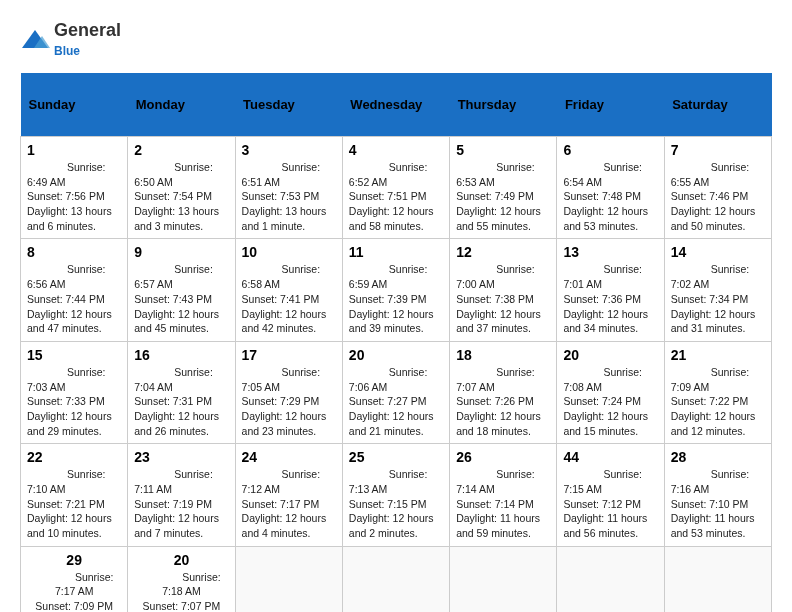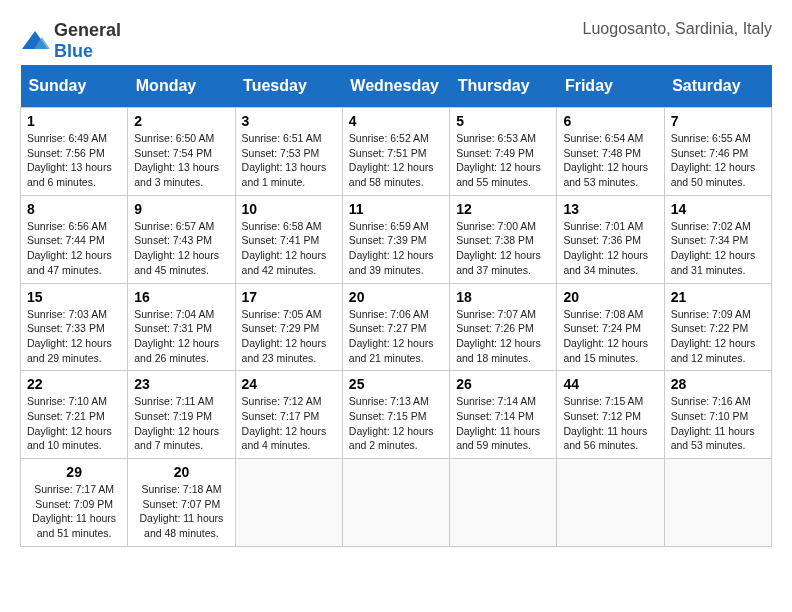--- a/index.html
+++ b/index.html
@@ -7,21 +7,21 @@
       font-family: Arial, sans-serif;
       background: #fff;
       width: 792px;
       min-height: 612px;
       padding: 20px;
     }
     .header-section {
       display: flex;
       justify-content: space-between;
       align-items: flex-start;
-      margin-bottom: 3px;
+      margin-bottom: 14px;
     }
     .logo {
       display: flex;
       align-items: center;
       gap: 4px;
     }
     .logo-icon {
       width: 30px;
       height: 24px;
     }
@@ -37,68 +37,68 @@
       font-size: 16px;
       color: #555;
     }
     table {
       width: 100%;
       border-collapse: collapse;
       font-size: 11px;
     }
     .day-header {
       background-color: #1a6fc4;
-      color: #ffffff;
+      color: #000000;
       text-align: left;
-      padding: 12px 8px;
-      font-size: 16px;
+      padding: 24px 8px;
+      font-size: 13px;
       font-weight: bold;
     }
     td {
       border: 1px solid #ccc;
       vertical-align: top;
       padding: 5px 6px;
       width: calc(100% / 7);
       height: 80px;
     }
     .date-num {
       font-size: 14px;
       font-weight: bold;
       display: block;
       margin-bottom: 2px;
     }
     .cell-text {
       font-size: 10.5px;
       line-height: 1.4;
       color: #222;
+      margin-left: 40px;
     }
     td.empty {
       background: #f9f9f9;
     }
     tr:last-child td {
       height: 70px;
       text-align: center;
     }
   </style>
 </head>
 <body>
 
 <div class="header-section">
   <div class="logo">
     <svg class="logo-icon" viewBox="0 0 30 24" xmlns="http://www.w3.org/2000/svg">
       <polygon points="15,2 28,20 2,20" fill="#1a6fc4"></polygon>
       <polygon points="22,8 30,20 14,20" fill="#4a9fd4" opacity="0.7"></polygon>
     </svg>
     <div>
       <span style="font-size:18px;font-weight:bold;color:#333;">General</span><br>
-      <span style="font-size:18px;font-weight:bold;color:#1a6fc4;">Blue</span>
+      <span style="font-size:12px;font-weight:bold;color:#1a6fc4;">Blue</span>
     </div>
   </div>
   <div class="title-section">
-    <div class="location-title">Luogosanto, Sardinia, Italy</div>
   </div>
 </div>
 
 <table>
   <thead>
     <tr>
     <th class="day-header">Sunday</th>
         <th class="day-header">Monday</th>
         <th class="day-header">Tuesday</th>
         <th class="day-header">Wednesday</th>

